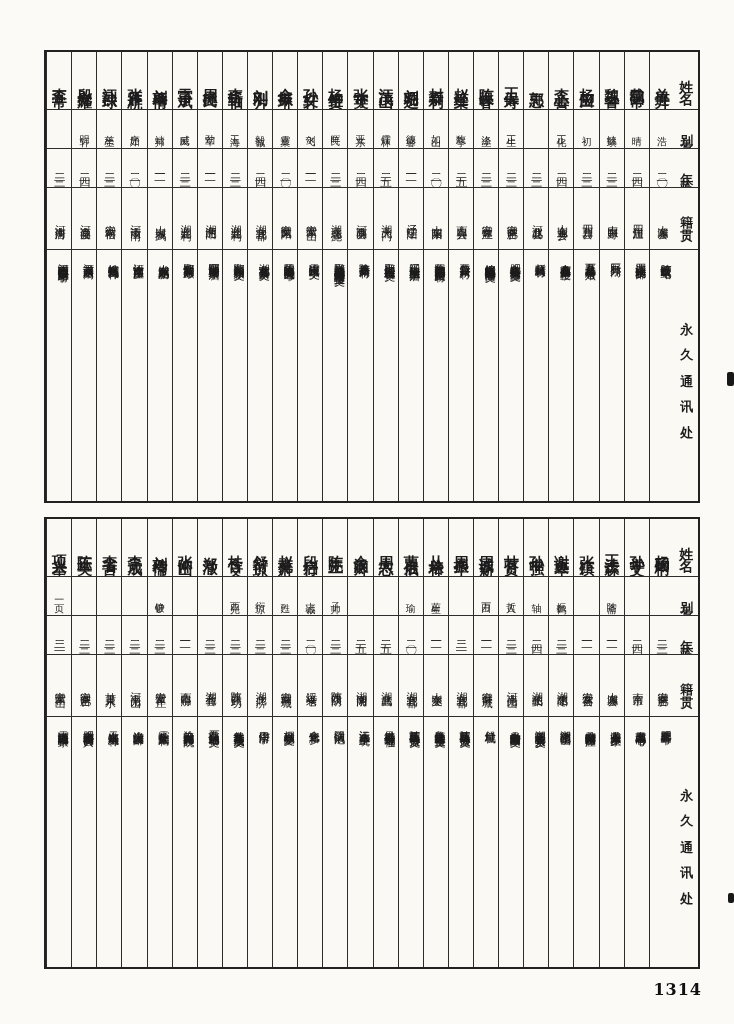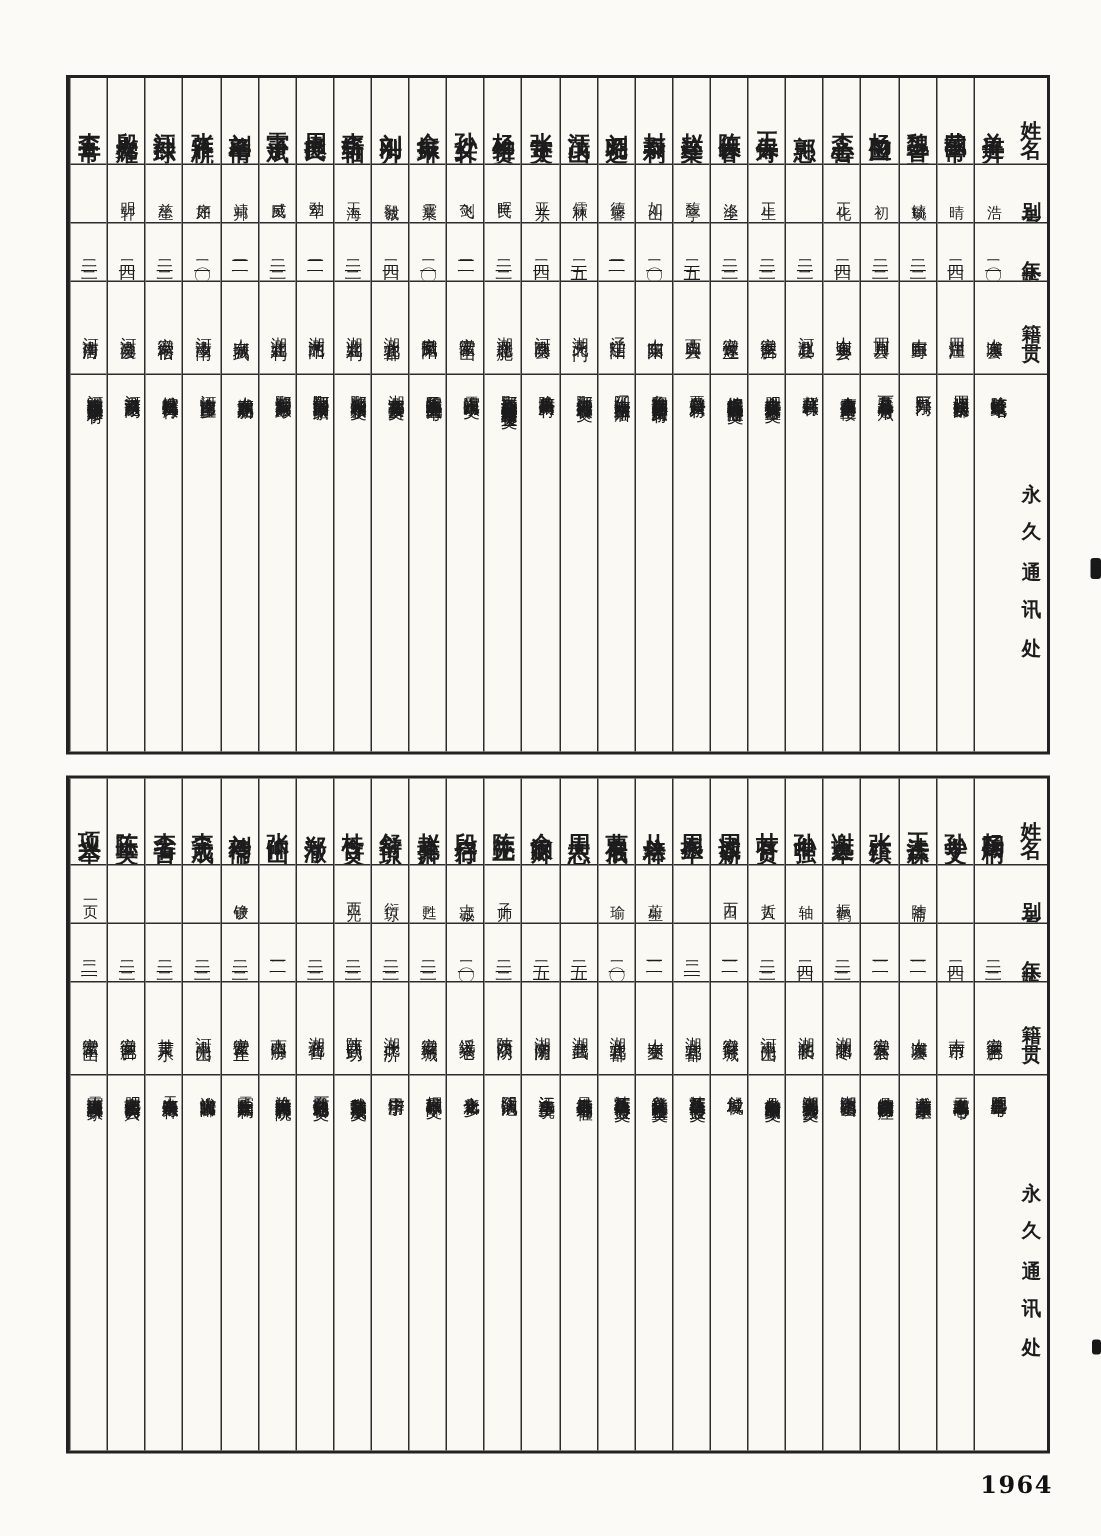--- a/index.html
+++ b/index.html
@@ -999,17 +999,17 @@
         </div>
     <div class="cell native">
           <span class="v">安徽霍山</span>
         </div>
     <div class="cell addr">
           <span class="v">霍山城内汪万隆转项家桥</span>
         </div>
   </div>
 </div>
 
-  <div class="page-number">1964</div>
+  <div class="page-number">1314</div>
 
   <div class="artifact a1"></div>
   <div class="artifact a2"></div>
 </div>
 
 </body></html>

